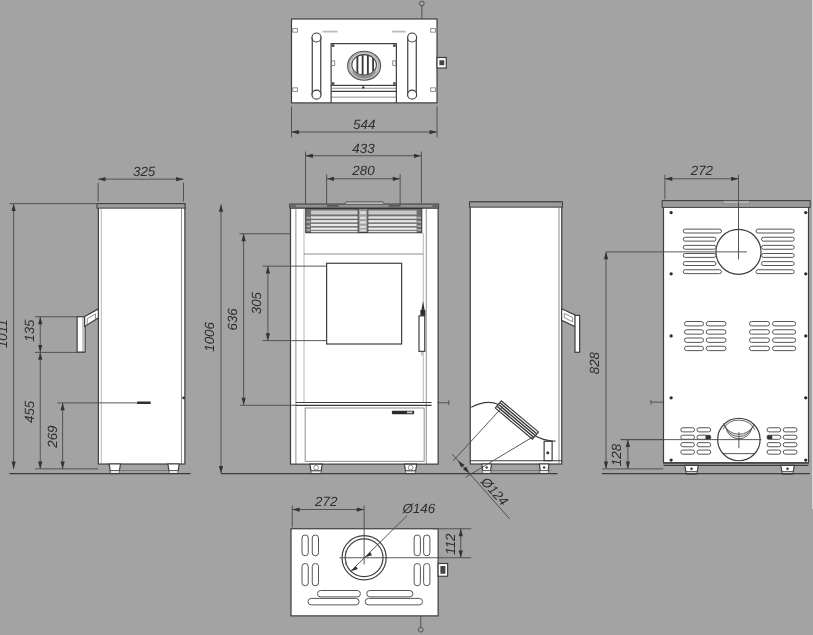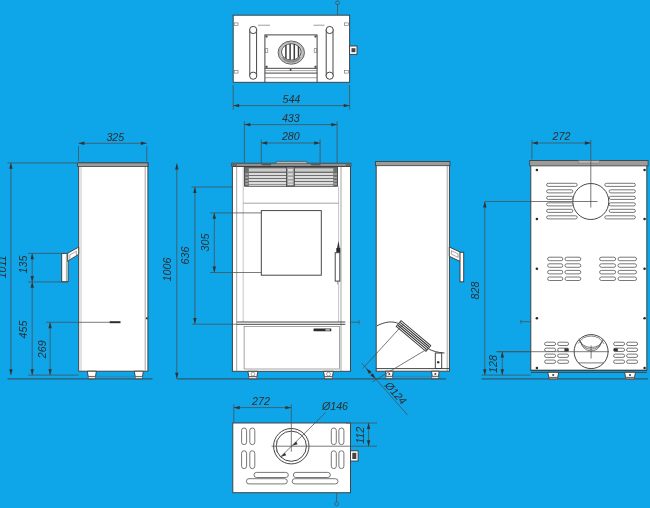--- a/index.html
+++ b/index.html
@@ -1,16 +1,16 @@
 <!DOCTYPE html>
 <html><head>
 <meta charset="utf-8">
 <style>
 html,body{margin:0;padding:0;background:#fff;}
-#wrap{width:650px;height:508px;position:relative;background:#0ea5e9;overflow:hidden;}
+#wrap{width:650px;height:508px;position:relative;background:#a3a3a3;overflow:hidden;}
 text{font-family:"Liberation Sans",sans-serif;font-style:italic;fill:#2e2e2e;}
 .dim{stroke:#4d4d4d;stroke-width:0.75;fill:none;}
 .out{stroke:#3d3d3d;stroke-width:0.95;fill:none;}
 .outw{stroke:#3d3d3d;stroke-width:0.95;fill:#fff;}
 .thin{stroke:#6a6a6a;stroke-width:0.6;fill:none;}
 .slot{stroke:#555;stroke-width:0.8;fill:#fff;}
 </style>
 </head>
 <body>
 <div id="wrap">

